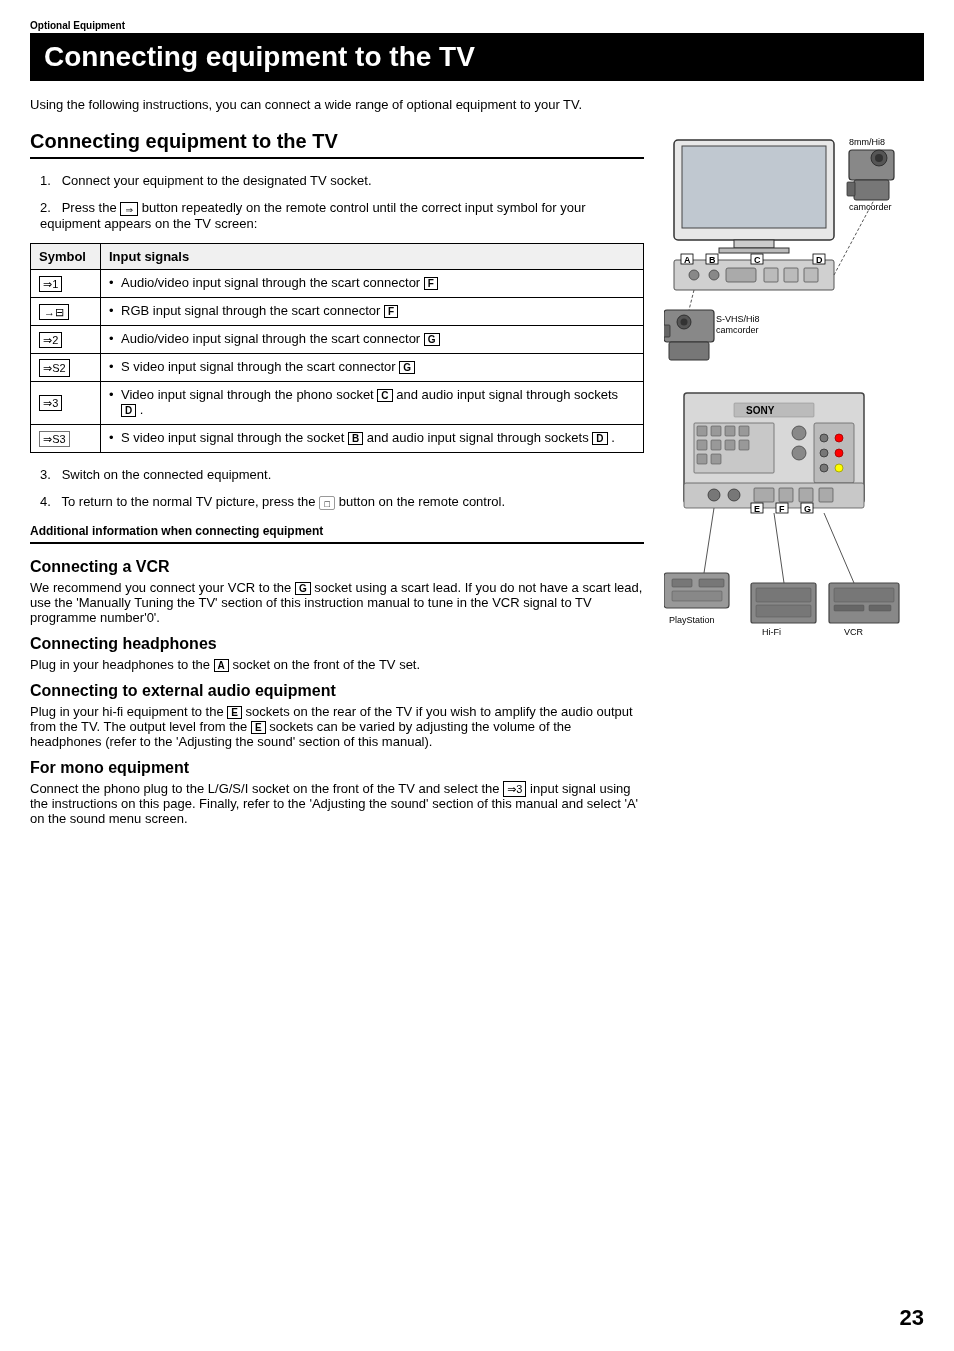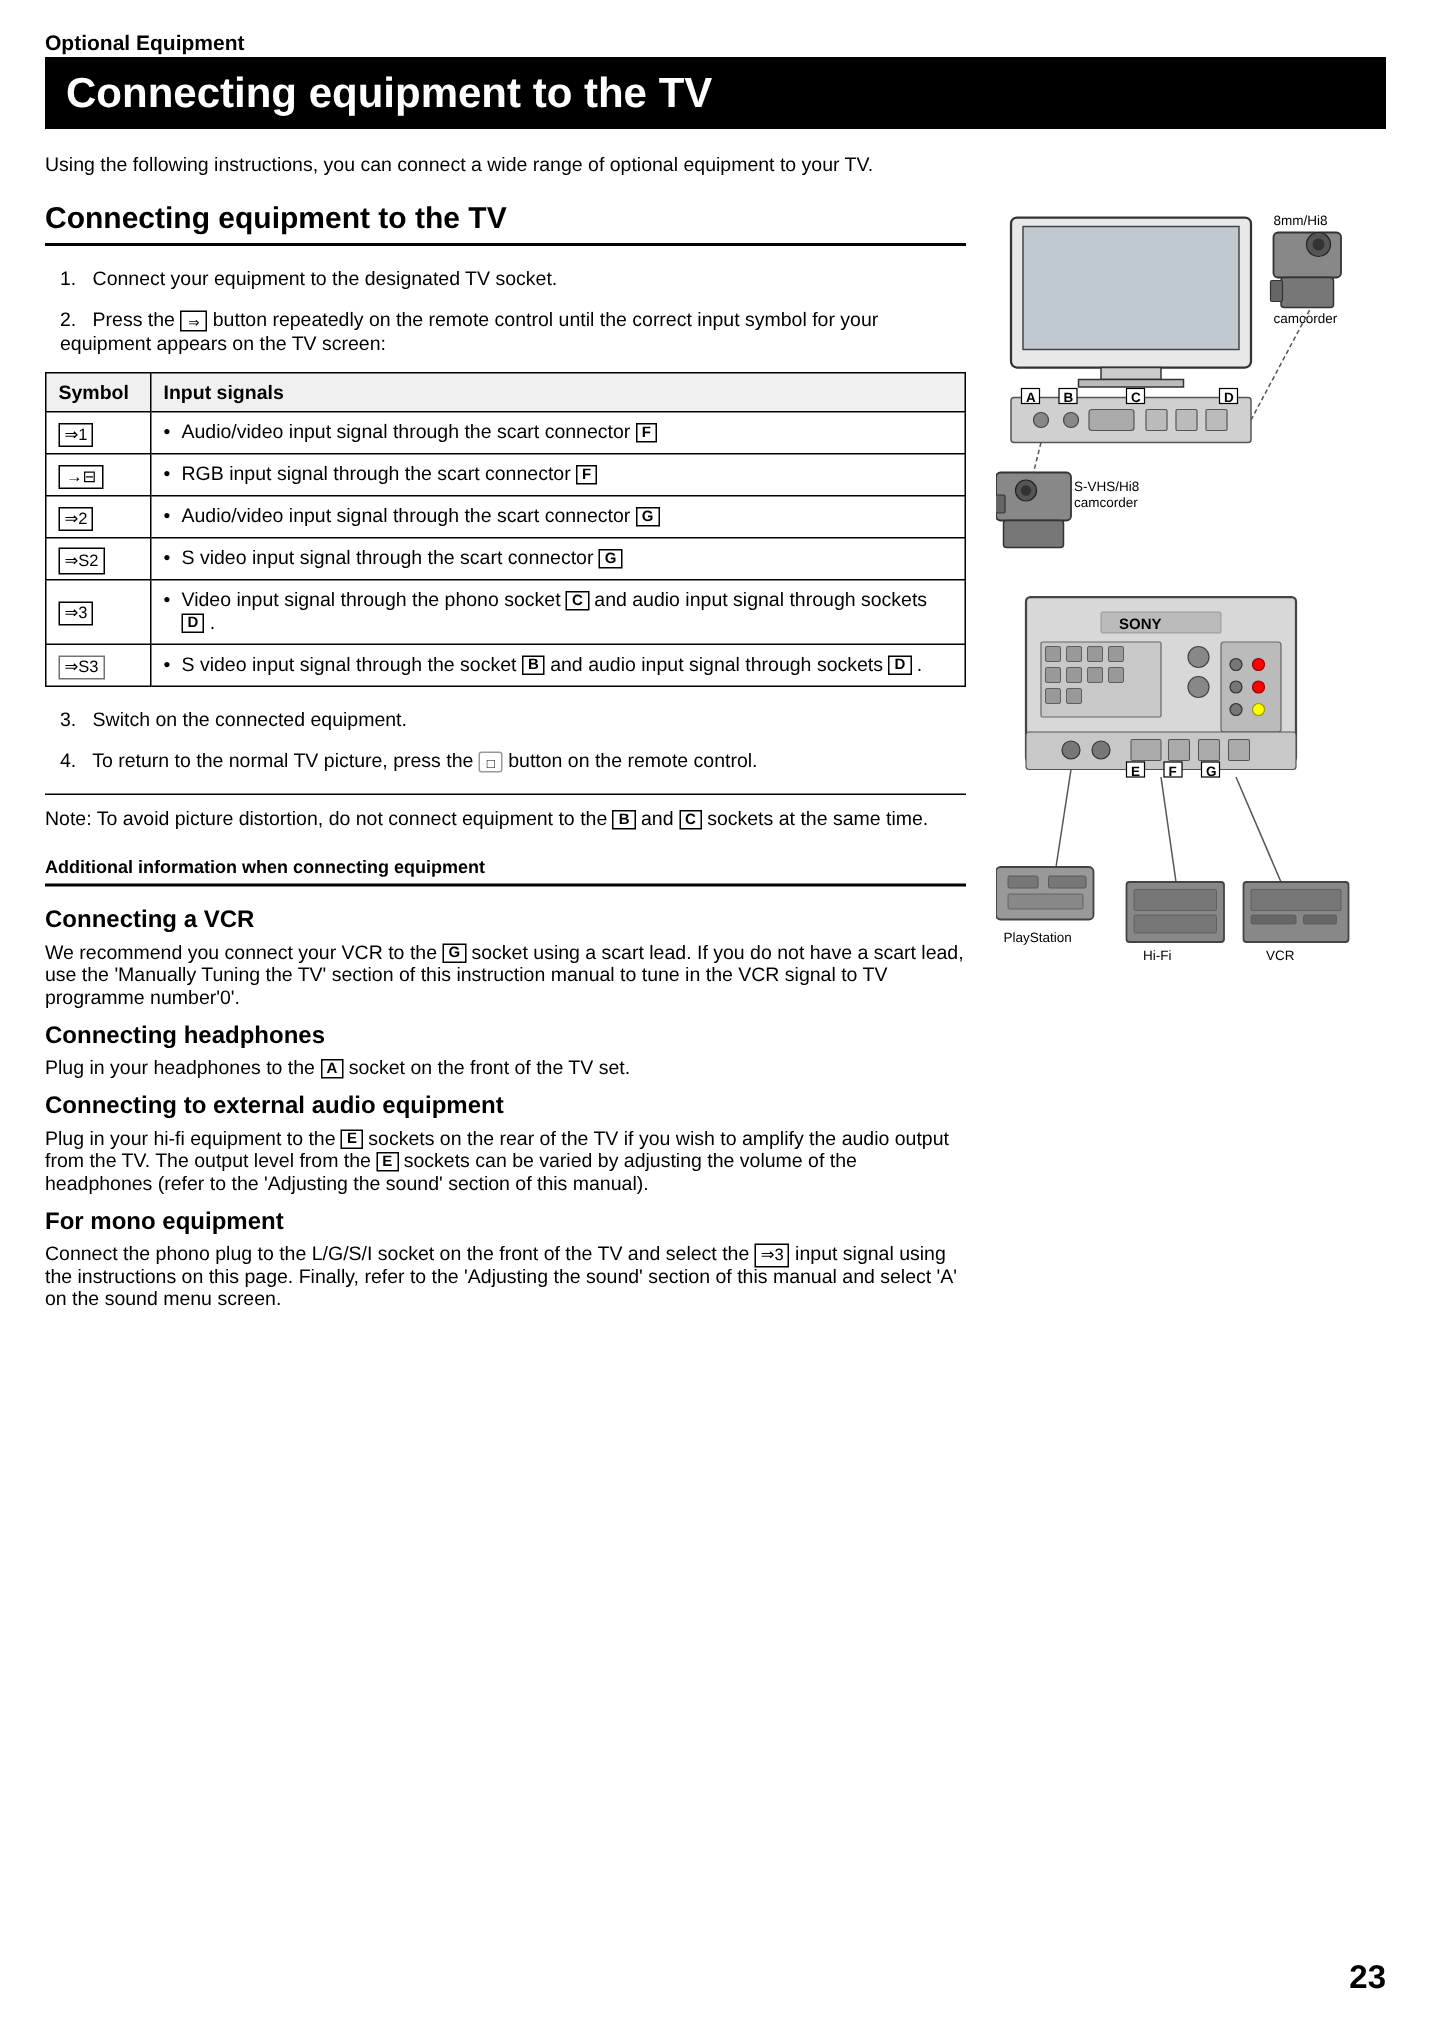--- a/index.html
+++ b/index.html
@@ -7,21 +7,21 @@
       font-family: Arial, Helvetica, sans-serif;
       font-size: 13px;
       background: #fff;
       color: #000;
       width: 954px;
       min-height: 1351px;
       padding: 20px 30px;
       position: relative;
     }
     .optional-equipment-label {
-      font-size: 14px;
+      font-size: 10px;
       font-weight: bold;
       margin-bottom: 2px;
     }
     .main-title-bar {
       background: #000;
       color: #fff;
       padding: 8px 14px;
       margin-bottom: 16px;
     }
     .main-title-bar h1 {
@@ -241,23 +241,20 @@
     <div class="step">
       <span>3.&nbsp;&nbsp;</span>
       <span>Switch on the connected equipment.</span>
     </div>
 
     <div class="step" style="margin-bottom:14px;">
       <span>4.&nbsp;&nbsp;</span>
       <span>To return to the normal TV picture, press the <span style="display:inline-block;border:1px solid #999;width:16px;height:14px;text-align:center;font-size:9px;line-height:14px;vertical-align:middle;border-radius:2px;">□</span> button on the remote control.</span>
     </div>
 
-    <div class="note-section">
-      <span>Note: To avoid picture distortion, do not connect equipment to the <span class="lbl-box">B</span> and <span class="lbl-box">C</span> sockets at the same time.</span>
-    </div>
 
     <div class="additional-title">
       <span>Additional information when connecting equipment</span>
     </div>
 
     <div>
       <div class="sub-section-title">Connecting a VCR</div>
       <div class="sub-section-text">We recommend you connect your VCR to the <span class="lbl-box">G</span> socket using a scart lead.  If you do not have a scart lead, use the 'Manually Tuning the TV' section of this instruction manual to tune in the VCR signal to TV programme number'0'.</div>
     </div>
 

